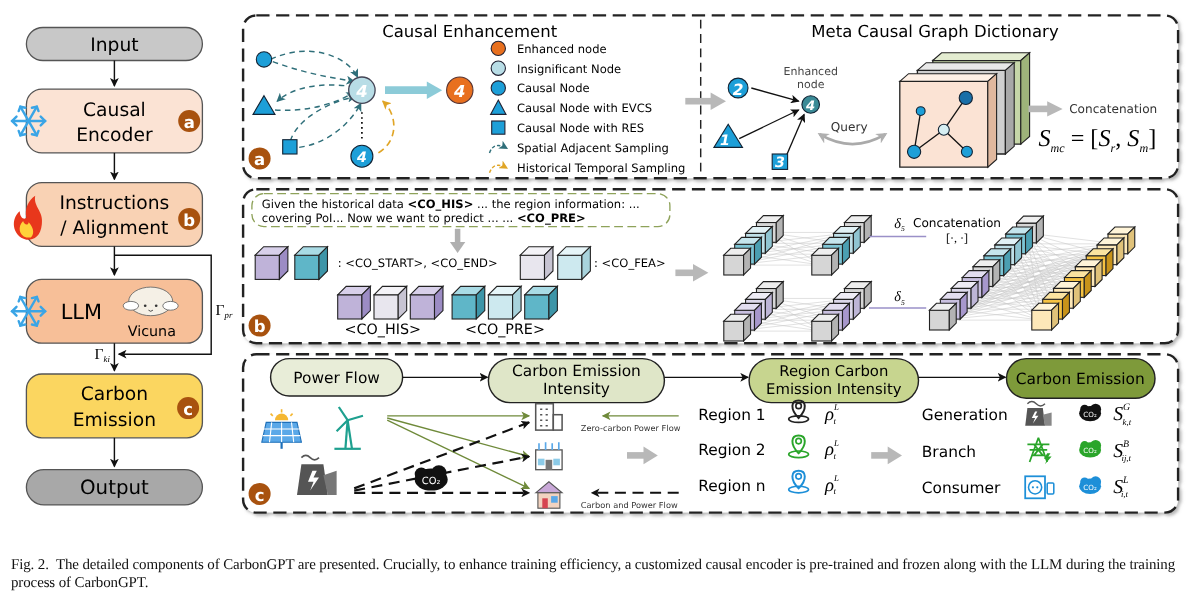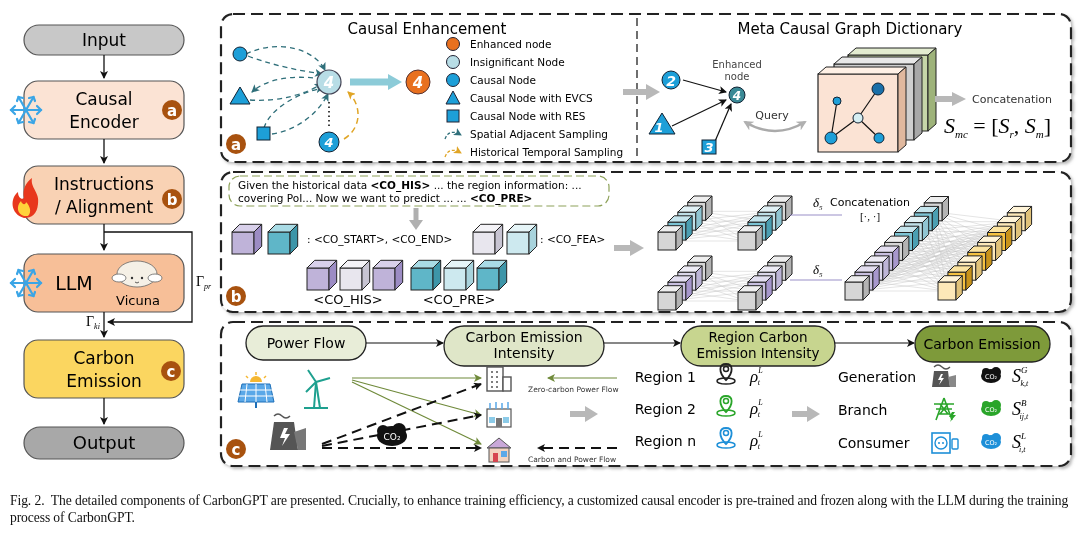--- a/index.html
+++ b/index.html
@@ -1,20 +1,20 @@
 <!DOCTYPE html>
 <html><head>
 <meta charset="utf-8">
 <style>
   html, body { margin:0; padding:0; background:#ffffff; }
   body { width:1080px; height:541px; position:relative; overflow:hidden; font-family:"DejaVu Sans", sans-serif; color:#1a1a1a; }
   svg text { font-family:"DejaVu Sans", sans-serif; }
   .serif { font-family:"Liberation Serif", serif; }
   #diagram { position:absolute; left:0; top:0; }
-  #caption { position:absolute; left:10px; top:492px; width:1065px; font-family:"Liberation Serif", serif; font-size:13.6px; line-height:17px; color:#111; letter-spacing:-0.1px; }
+  #caption { position:absolute; left:10px; top:504px; width:1065px; font-family:"Liberation Serif", serif; font-size:13.6px; line-height:17px; color:#111; letter-spacing:-0.1px; }
 </style>
 </head>
 <body>
 
 <svg id="diagram" width="1080" height="490" viewBox="0 0 1080 490" xmlns="http://www.w3.org/2000/svg">
   <defs>
     <marker id="arrBlack" markerWidth="8" markerHeight="8" refX="7" refY="4" orient="auto" markerUnits="userSpaceOnUse">
       <path d="M0,0 L8,4 L0,8 L2,4 z" fill="#111"></path>
     </marker>
     <marker id="arrTeal" markerWidth="8" markerHeight="8" refX="7" refY="4" orient="auto" markerUnits="userSpaceOnUse">

